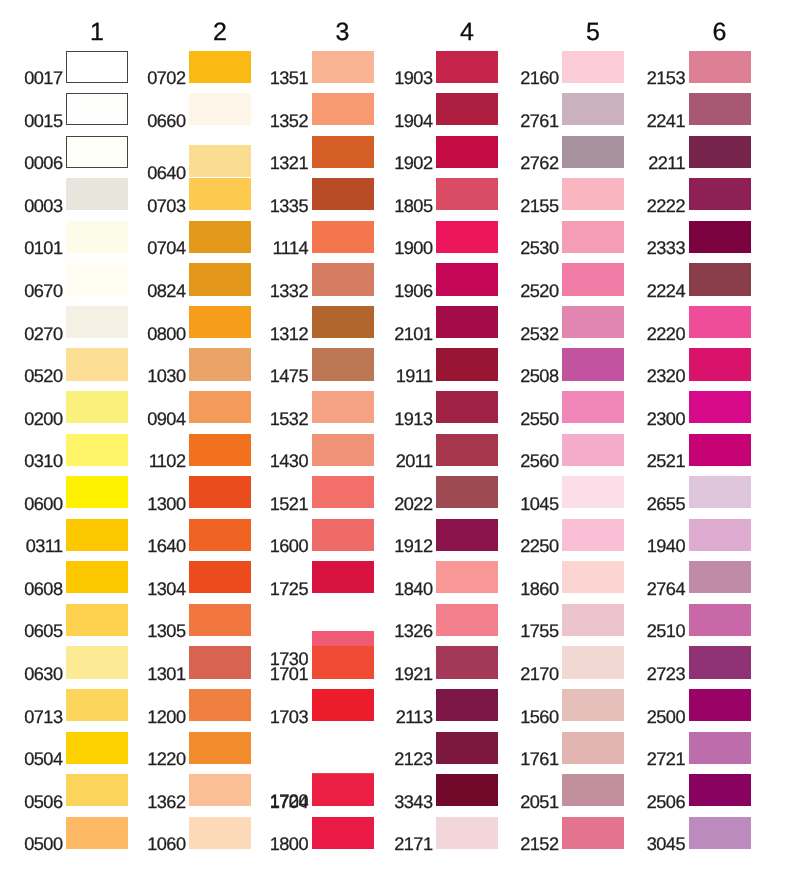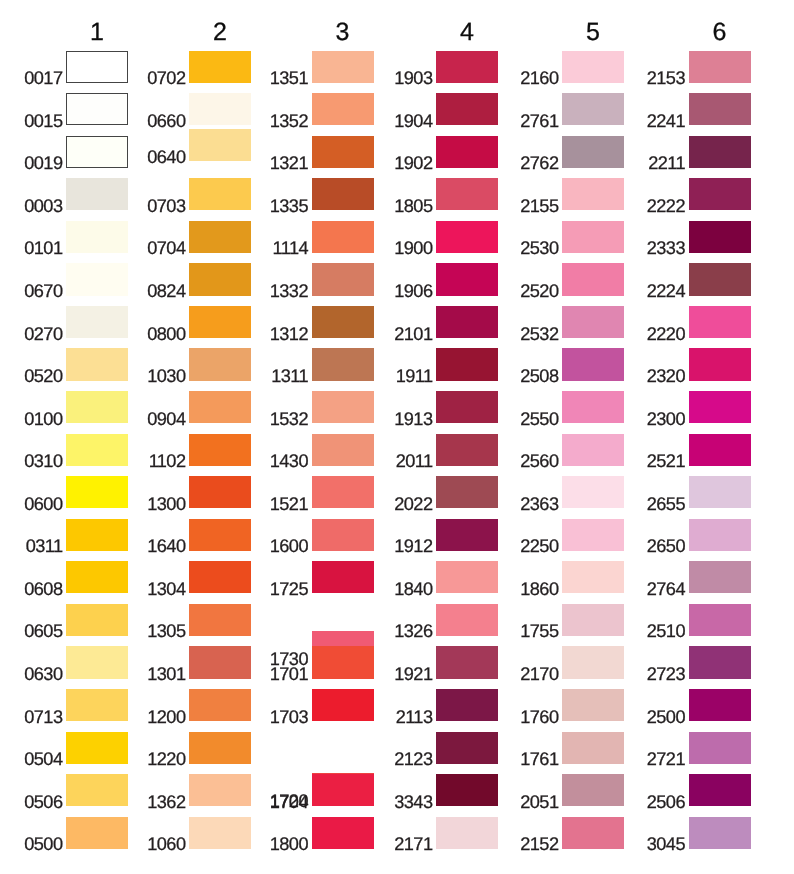--- a/index.html
+++ b/index.html
@@ -26,21 +26,21 @@
     <div class="colhdr">1</div>
     <div class="row" style="top:50.5px">
       <div class="lbl">0017</div>
       <div class="chip brd" style="background: rgb(255, 255, 255);"></div>
     </div>
     <div class="row" style="top:93.1px">
       <div class="lbl">0015</div>
       <div class="chip brd" style="background: rgb(254, 254, 252);"></div>
     </div>
     <div class="row" style="top:135.6px">
-      <div class="lbl">0019</div>
+      <div class="lbl">0006</div>
       <div class="chip brd" style="background: rgb(254, 255, 248);"></div>
     </div>
     <div class="row" style="top:178.2px">
       <div class="lbl">0003</div>
       <div class="chip" style="background: rgb(232, 229, 220);"></div>
     </div>
     <div class="row" style="top:220.7px">
       <div class="lbl">0101</div>
       <div class="chip" style="background: rgb(253, 251, 233);"></div>
     </div>
@@ -50,21 +50,21 @@
     </div>
     <div class="row" style="top:305.9px">
       <div class="lbl">0270</div>
       <div class="chip" style="background: rgb(244, 241, 228);"></div>
     </div>
     <div class="row" style="top:348.4px">
       <div class="lbl">0520</div>
       <div class="chip" style="background: rgb(252, 223, 148);"></div>
     </div>
     <div class="row" style="top:391.0px">
-      <div class="lbl">0100</div>
+      <div class="lbl">0200</div>
       <div class="chip" style="background: rgb(250, 241, 124);"></div>
     </div>
     <div class="row" style="top:433.5px">
       <div class="lbl">0310</div>
       <div class="chip" style="background: rgb(253, 244, 104);"></div>
     </div>
     <div class="row" style="top:476.1px">
       <div class="lbl">0600</div>
       <div class="chip" style="background: rgb(255, 242, 0);"></div>
     </div>
@@ -104,21 +104,21 @@
   <div class="col" style="left:189px">
     <div class="colhdr">2</div>
     <div class="row" style="top:50.5px">
       <div class="lbl">0702</div>
       <div class="chip" style="background: rgb(251, 185, 19);"></div>
     </div>
     <div class="row" style="top:93.1px">
       <div class="lbl">0660</div>
       <div class="chip" style="background: rgb(253, 246, 232);"></div>
     </div>
-    <div class="row" style="top:129px">
+    <div class="row" style="top:145px">
       <div class="lbl">0640</div>
       <div class="chip" style="background: rgb(251, 221, 146);"></div>
     </div>
     <div class="row" style="top:178.2px">
       <div class="lbl">0703</div>
       <div class="chip" style="background: rgb(252, 202, 78);"></div>
     </div>
     <div class="row" style="top:220.7px">
       <div class="lbl">0704</div>
       <div class="chip" style="background: rgb(226, 153, 28);"></div>
@@ -204,21 +204,21 @@
     </div>
     <div class="row" style="top:263.3px">
       <div class="lbl">1332</div>
       <div class="chip" style="background: rgb(214, 124, 98);"></div>
     </div>
     <div class="row" style="top:305.9px">
       <div class="lbl">1312</div>
       <div class="chip" style="background: rgb(178, 101, 44);"></div>
     </div>
     <div class="row" style="top:348.4px">
-      <div class="lbl">1311</div>
+      <div class="lbl">1475</div>
       <div class="chip" style="background: rgb(189, 118, 83);"></div>
     </div>
     <div class="row" style="top:391.0px">
       <div class="lbl">1532</div>
       <div class="chip" style="background: rgb(244, 161, 132);"></div>
     </div>
     <div class="row" style="top:433.5px">
       <div class="lbl">1430</div>
       <div class="chip" style="background: rgb(240, 147, 119);"></div>
     </div>
@@ -374,41 +374,41 @@
     </div>
     <div class="row" style="top:391.0px">
       <div class="lbl">2550</div>
       <div class="chip" style="background: rgb(240, 134, 183);"></div>
     </div>
     <div class="row" style="top:433.5px">
       <div class="lbl">2560</div>
       <div class="chip" style="background: rgb(244, 171, 204);"></div>
     </div>
     <div class="row" style="top:476.1px">
-      <div class="lbl">2363</div>
+      <div class="lbl">1045</div>
       <div class="chip" style="background: rgb(252, 222, 232);"></div>
     </div>
     <div class="row" style="top:518.7px">
       <div class="lbl">2250</div>
       <div class="chip" style="background: rgb(249, 192, 213);"></div>
     </div>
     <div class="row" style="top:561.2px">
       <div class="lbl">1860</div>
       <div class="chip" style="background: rgb(251, 213, 209);"></div>
     </div>
     <div class="row" style="top:603.8px">
       <div class="lbl">1755</div>
       <div class="chip" style="background: rgb(236, 196, 206);"></div>
     </div>
     <div class="row" style="top:646.3px">
       <div class="lbl">2170</div>
       <div class="chip" style="background: rgb(242, 216, 210);"></div>
     </div>
     <div class="row" style="top:688.9px">
-      <div class="lbl">1760</div>
+      <div class="lbl">1560</div>
       <div class="chip" style="background: rgb(229, 191, 185);"></div>
     </div>
     <div class="row" style="top:731.5px">
       <div class="lbl">1761</div>
       <div class="chip" style="background: rgb(226, 181, 178);"></div>
     </div>
     <div class="row" style="top:774.0px">
       <div class="lbl">2051</div>
       <div class="chip" style="background: rgb(194, 143, 156);"></div>
     </div>
@@ -457,21 +457,21 @@
     </div>
     <div class="row" style="top:433.5px">
       <div class="lbl">2521</div>
       <div class="chip" style="background: rgb(199, 2, 117);"></div>
     </div>
     <div class="row" style="top:476.1px">
       <div class="lbl">2655</div>
       <div class="chip" style="background: rgb(223, 198, 221);"></div>
     </div>
     <div class="row" style="top:518.7px">
-      <div class="lbl">2650</div>
+      <div class="lbl">1940</div>
       <div class="chip" style="background: rgb(223, 172, 209);"></div>
     </div>
     <div class="row" style="top:561.2px">
       <div class="lbl">2764</div>
       <div class="chip" style="background: rgb(192, 139, 166);"></div>
     </div>
     <div class="row" style="top:603.8px">
       <div class="lbl">2510</div>
       <div class="chip" style="background: rgb(200, 104, 167);"></div>
     </div>

